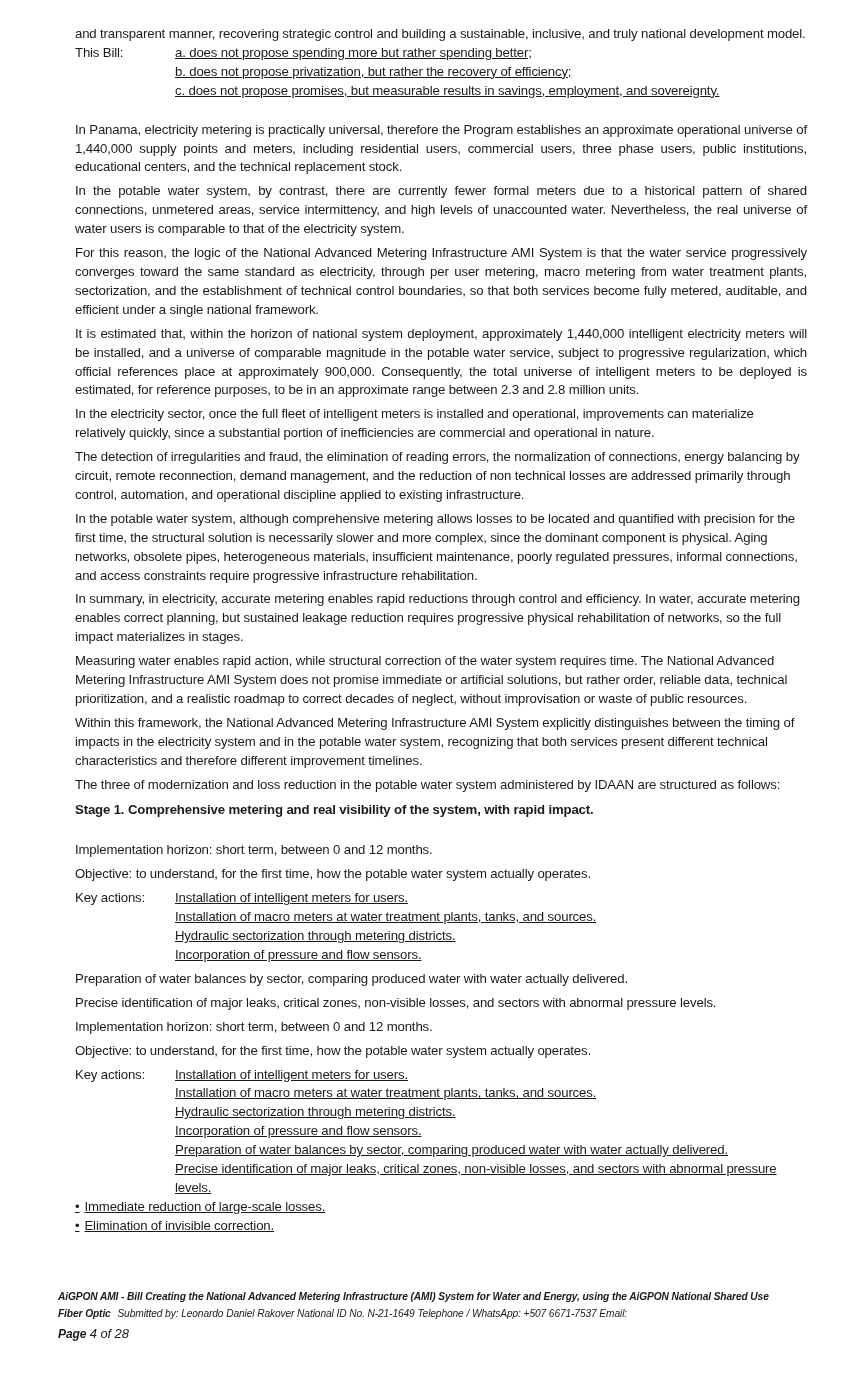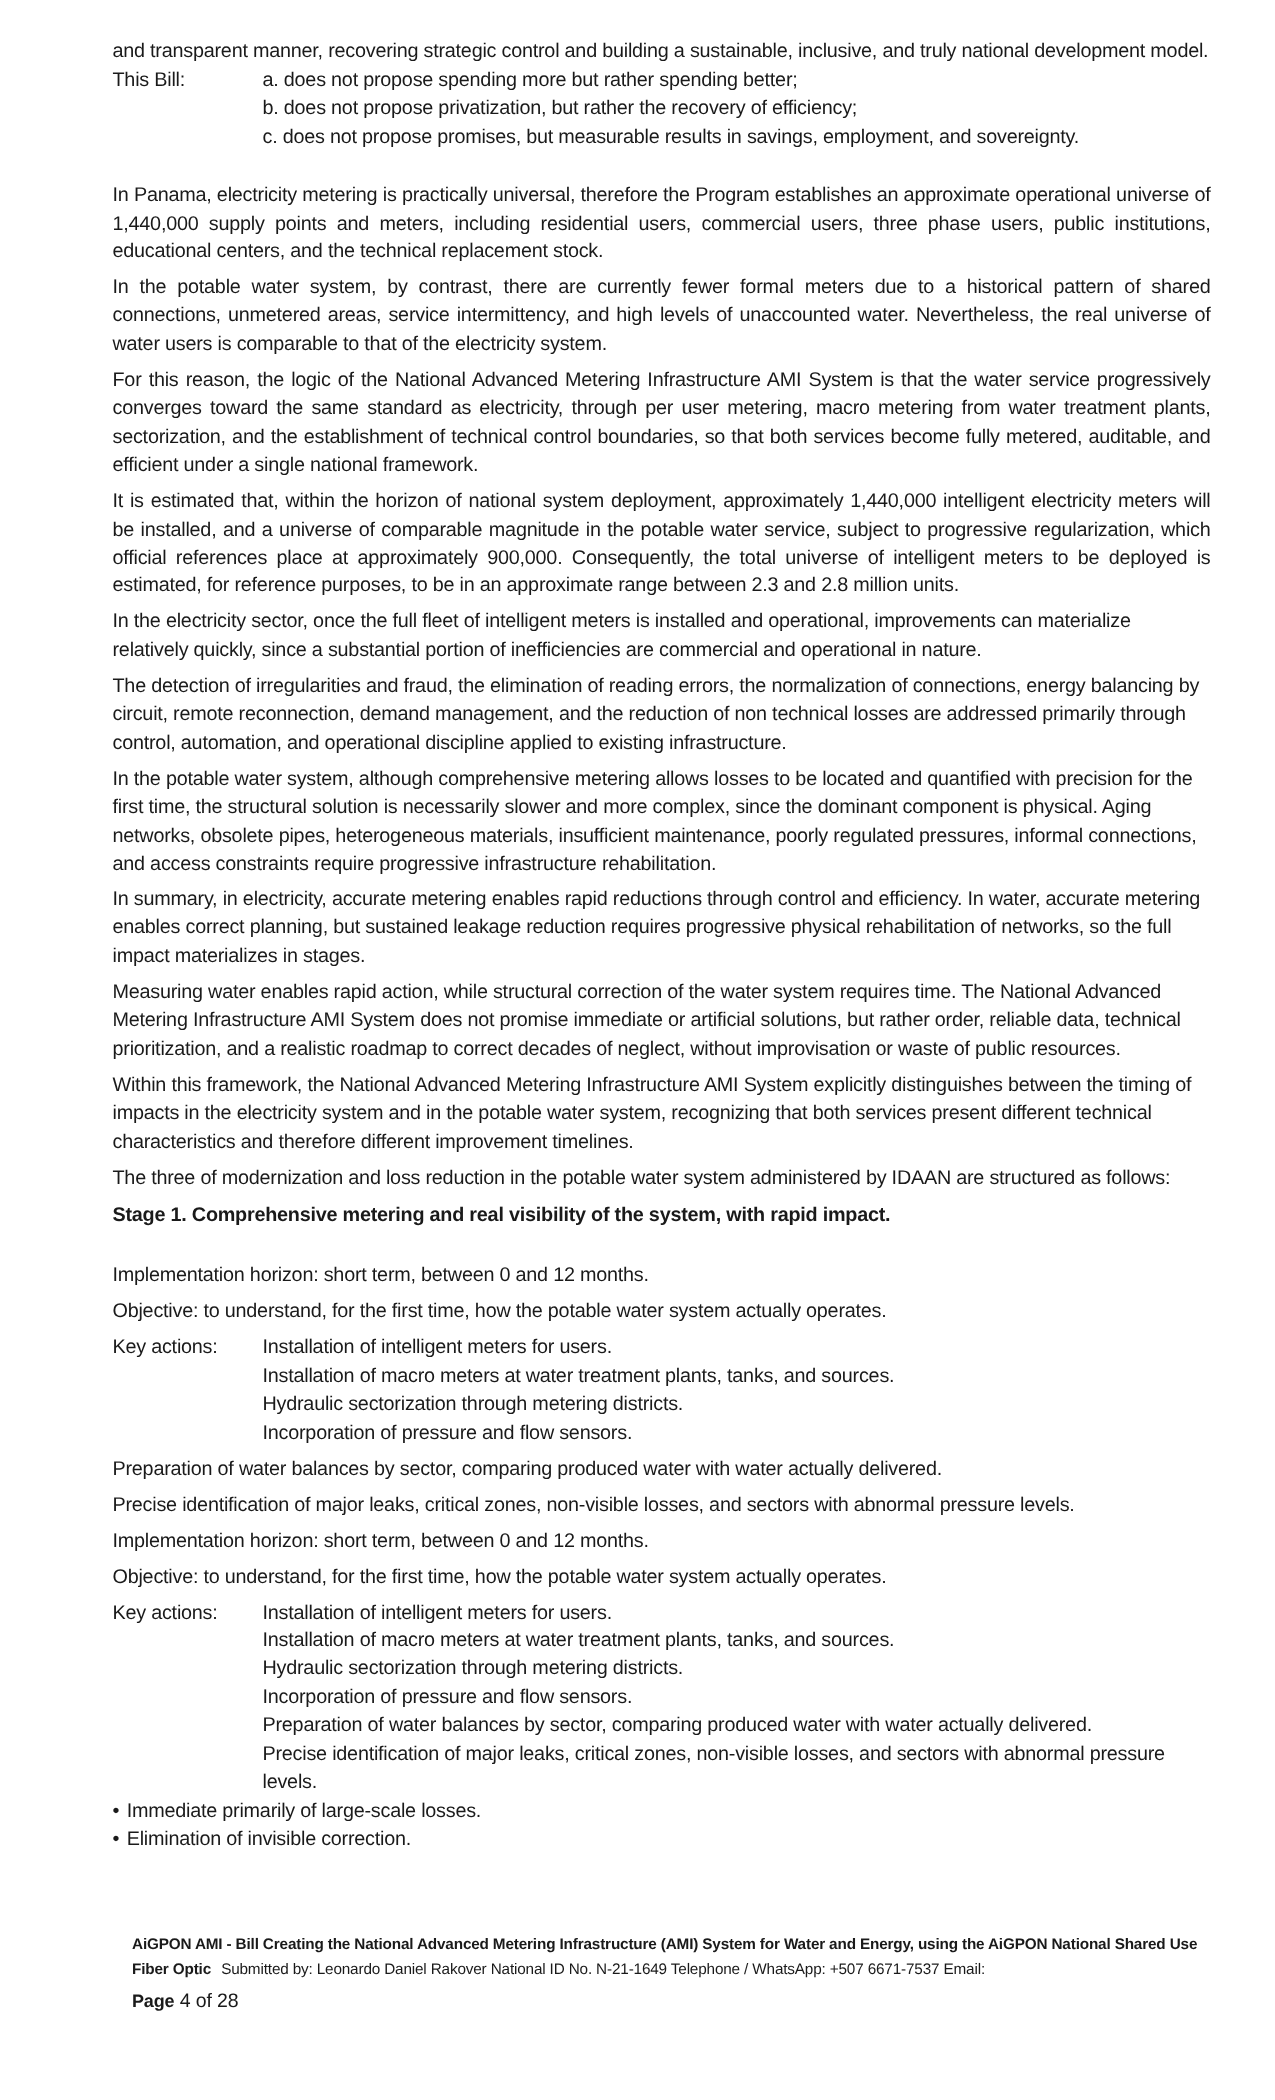--- a/index.html
+++ b/index.html
@@ -17,34 +17,35 @@
       font-size: 13.2px;
       line-height: 18.9px;
       letter-spacing: -0.15px;
     }
     .p { margin-bottom: 5px; }
     .justify { text-align: justify; }
     .gap-lg { margin-bottom: 13px; }
     .row { display: flex; }
     .label { width: 100px; flex: 0 0 100px; }
     .label-wide { width: 150px; flex: 0 0 150px; }
-    .items { flex: 1; }
+    .items { flex: 1; text-decoration: underline; }
     .items div { }
     .heading { font-weight: bold; margin-top: 6px; margin-bottom: 22px; }
     .bullet::before { content: "\2022"; margin-right: 5px; }
 
     .footer {
       position: absolute;
-      left: 88px;
+      left: 58px;
       top: 1288px;
       width: 732px;
       font-size: 10.2px;
       line-height: 17px;
       color: #1a1a1a;
       letter-spacing: -0.1px;
+      font-style: italic;
     }
     .footer .title { font-weight: bold; }
     .footer a {
       color: #1f5fbf;
       text-decoration: underline;
     }
     .footer .line3 { display: flex; justify-content: space-between; width: 674px; margin-top: 3px; }
     .page-num { font-size: 13px; }
     .page-num b { font-weight: bold; font-size: 12px; }
   </style>
@@ -100,21 +101,21 @@
       <div>Installation of intelligent meters for users.</div>
       <div>Installation of macro meters at water treatment plants, tanks, and sources.</div>
       <div>Hydraulic sectorization through metering districts.</div>
       <div>Incorporation of pressure and flow sensors.</div>
       <div>Preparation of water balances by sector, comparing produced water with water actually delivered.</div>
       <div>Precise identification of major leaks, critical zones, non-visible losses, and sectors with abnormal pressure levels.</div>
     </div>
   </div>
   <div class="row">
     <div class="items">
-      <div class="bullet">Immediate primarily of large-scale losses.</div>
+      <div class="bullet">Immediate reduction of large-scale losses.</div>
       <div class="bullet">Elimination of invisible correction.</div>
     </div>
   </div>
 </div>
 
 <div class="footer">
   <div>
     <span class="title">AiGPON AMI - Bill Creating the National Advanced Metering Infrastructure (AMI) System for Water and Energy, using the AiGPON National Shared Use Fiber Optic</span>
     <span style="margin-left:4px;">Submitted by: Leonardo Daniel Rakover National ID No. N-21-1649 Telephone / WhatsApp: +507 6671-7537 Email:</span>
   </div>

